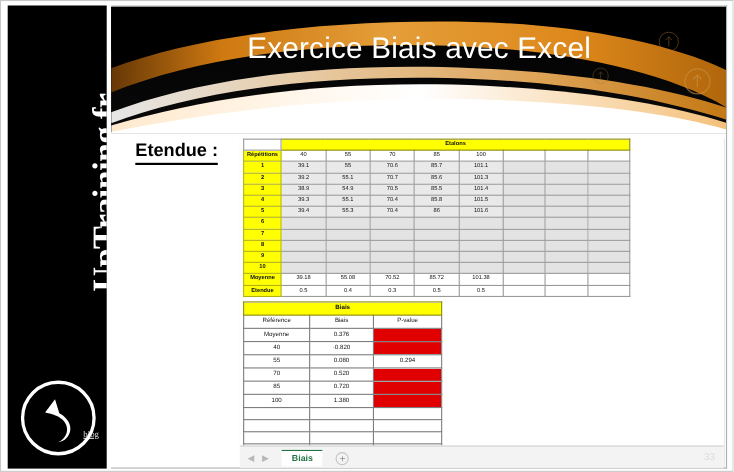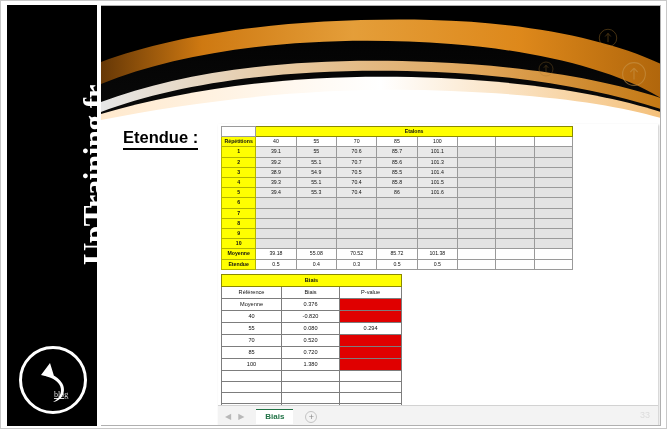--- a/index.html
+++ b/index.html
@@ -47,21 +47,21 @@
     border:3.5px solid #ffffff;
     border-radius:50%;
   }
   #brand-logo-arrow {
     position:absolute; left:11px; top:8px;
     width:44px; height:50px;
   }
   #brand-logo-label {
     position:absolute;
     left:0; bottom:12px; width:68px;
-    text-align:left;
+    text-align:right;
     color:#ffffff;
     font-size:8px;
     font-family:"Liberation Serif", serif;
     text-decoration:underline;
     opacity:.85;
     padding-left:32px;
   }
 
   
   #slide-panel {
@@ -277,20 +277,21 @@
         <path d="M0,40 C90,12 210,2 360,12 C450,18 520,34 560,52 L560,92 C510,62 430,44 350,38 C215,28 90,42 0,78 Z" fill="url(#og1)" opacity="0.95"></path>
 
         <path d="M0,0 L560,0 L560,58 C505,32 420,16 330,14 C200,11 80,26 0,56 Z" fill="#000000"></path>
 
         <path d="M0,96 C80,66 190,50 330,56 C430,60 505,74 560,92 L560,103 C500,84 425,70 335,66 C195,60 80,76 0,106 Z" fill="url(#og2)" opacity="0.9"></path>
 
         <path d="M0,108 C95,80 210,66 340,72 C440,77 510,90 560,106 L560,115 L0,115 Z" fill="url(#og3)"></path>
         <path d="M0,114 C110,92 230,80 350,85 C450,89 515,99 560,112 L560,115 L0,115 Z" fill="#ffffff"></path>
       </svg>
 
+      <div id="slide-title">Exercice Biais avec Excel</div>
 
       <svg class="wm-arrow" style="left:497px; top:22px; width:20px; height:20px;" viewBox="0 0 24 24">
         <circle cx="12" cy="12" r="10.5" fill="none" stroke="#b9822f" stroke-width="1"></circle>
         <path d="M12 6.5 L12 17 M12 6.5 L8.6 10.2 M12 6.5 L15.4 10.2" fill="none" stroke="#b9822f" stroke-width="1"></path>
       </svg>
       <svg class="wm-arrow" style="left:437px; top:55px; width:16px; height:16px;" viewBox="0 0 24 24">
         <circle cx="12" cy="12" r="10.5" fill="none" stroke="#a0742d" stroke-width="1.1"></circle>
         <path d="M12 6.5 L12 17 M12 6.5 L8.6 10.2 M12 6.5 L15.4 10.2" fill="none" stroke="#a0742d" stroke-width="1.1"></path>
       </svg>
       <svg class="wm-arrow" style="left:520px; top:55px; width:26px; height:26px; opacity:.6;" viewBox="0 0 24 24">

